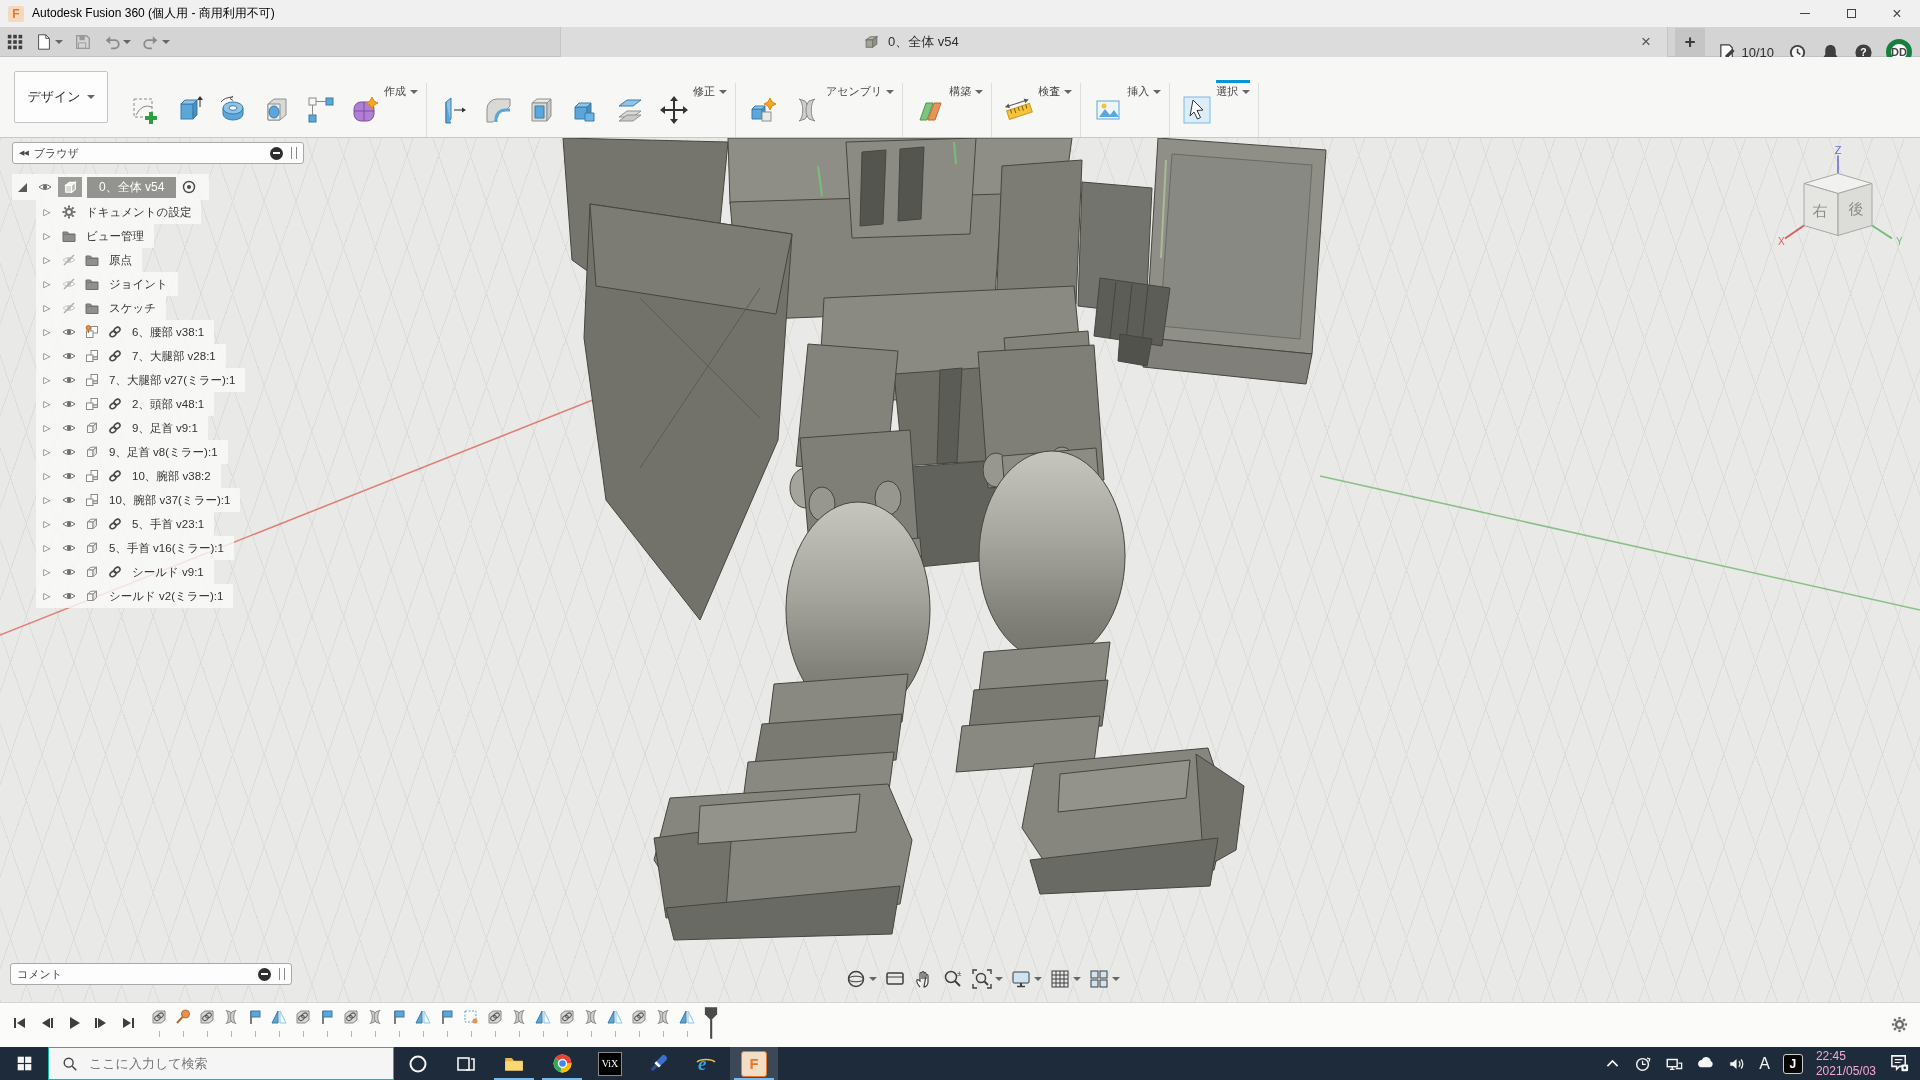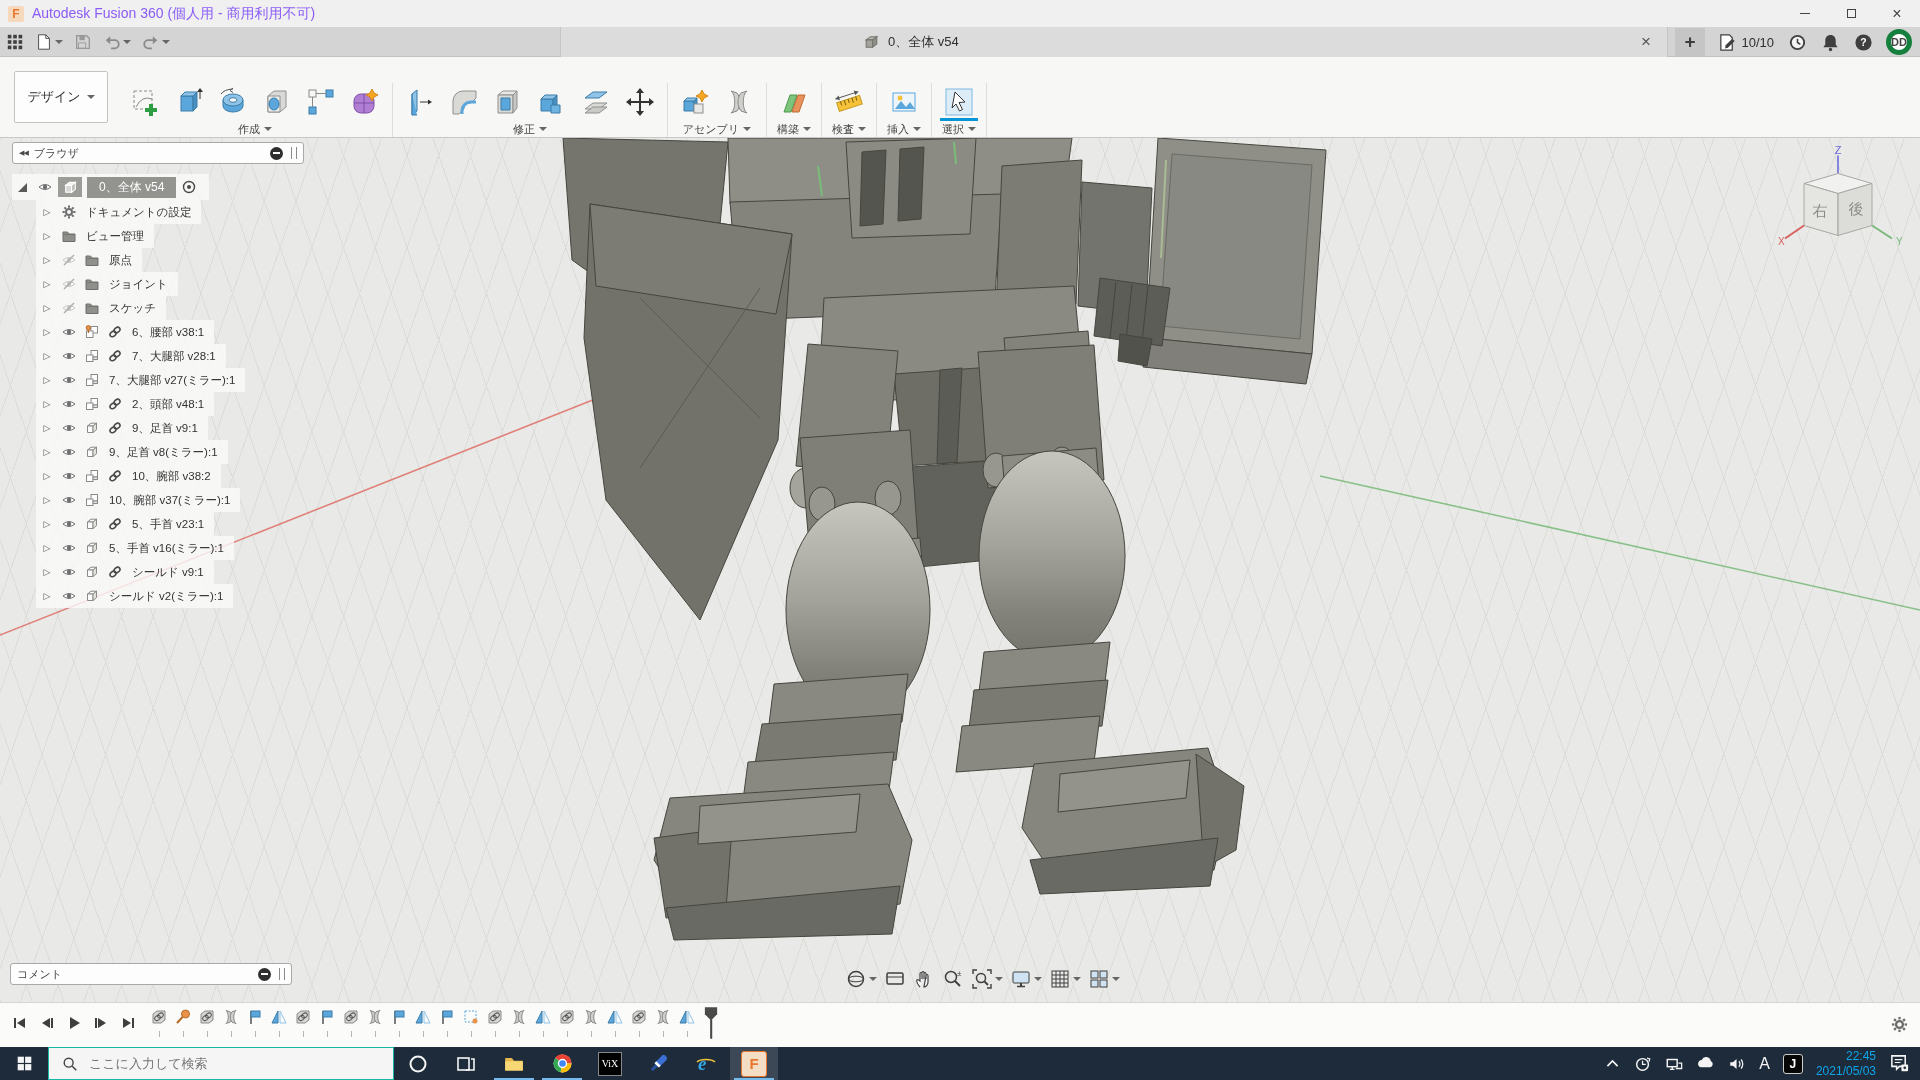--- a/index.html
+++ b/index.html
@@ -2,47 +2,47 @@
 <html><head>
 <meta charset="utf-8">
 <style>
 *{margin:0;padding:0;box-sizing:border-box}
 html,body{width:1920px;height:1080px;overflow:hidden}
 body{font-family:"Liberation Sans",sans-serif;font-size:12px;color:#333}
 #app{position:relative;width:1920px;height:1080px;background:#e9e9e7}
 
 #titlebar{position:absolute;top:0;left:0;right:0;height:27px;background:#f0f0f0;display:flex;align-items:center;padding-left:8px}
 #fusion-logo{width:16px;height:16px;background:#f6d9bd;border-radius:2px;color:#e8762d;font-weight:bold;font-size:12px;display:flex;align-items:center;justify-content:center;margin-right:8px}
-#win-title{font-size:14px;color:#8b5cf6}
+#win-title{font-size:12px;color:#000000}
 #win-controls{margin-left:auto;display:flex;height:27px}
 .wbtn{width:46px;height:27px;display:flex;align-items:center;justify-content:center;color:#444;font-size:13px}
 .wbtn .bar{width:10px;height:1px;background:#444}
 .wbtn .box{width:9px;height:9px;border:1px solid #444}
 .wbtn.close{font-size:16px}
 
 #quickbar{position:absolute;top:27px;left:0;right:0;height:30px;background:#d4d4d4;border-bottom:1px solid #c2c2c2}
 #quick-icons{position:absolute;left:6px;top:0;height:30px;display:flex;align-items:center;gap:11px}
 .qicon{display:flex;align-items:center;gap:2px}
 .qicon svg{display:block}
 .drop{width:0;height:0;border-left:4px solid transparent;border-right:4px solid transparent;border-top:4px solid #666}
 #doc-tab{position:absolute;left:560px;top:0;width:1108px;height:30px;background:#dcdcdc;border-left:1px solid #c6c6c6;border-right:1px solid #c6c6c6}
 #doc-tab-title{position:absolute;left:300px;top:0;height:30px;display:flex;align-items:center;gap:7px;font-size:13px;color:#2e2e2e}
 #tab-close{position:absolute;right:10px;top:4px;width:22px;height:22px;display:flex;align-items:center;justify-content:center;color:#555;font-size:17px}
 #new-tab{position:absolute;left:1675px;top:1px;width:30px;height:28px;background:#c5c5c5;display:flex;align-items:center;justify-content:center;color:#3d3d3d;font-size:19px;font-weight:bold}
-#status-cluster{position:absolute;right:4px;top:0;height:30px;display:flex;align-items:center;gap:13px;padding-right:4px}
+#status-cluster{position:absolute;right:4px;top:10px;height:30px;display:flex;align-items:center;gap:13px;padding-right:4px}
 #version-badge{display:flex;align-items:center;gap:4px;font-size:13px;color:#2e2e2e}
 #avatar{width:26px;height:26px;border-radius:50%;background:#fdfdfd;border:5px solid #15803d;display:flex;align-items:center;justify-content:center;font-size:11px;font-weight:bold;color:#444}
 
 #ribbon{position:absolute;top:57px;left:0;right:0;height:81px;background:#f7f7f6;border-bottom:1px solid #c8c8c8}
 #design-menu{position:absolute;left:14px;top:14px;width:94px;height:52px;background:#fdfdfd;border:1px solid #c4c4c4;border-radius:2px;display:flex;align-items:center;justify-content:center;gap:6px;font-size:13px;color:#333}
 #ribbon-tabs{position:absolute;left:196px;top:0;height:26px;display:flex;align-items:flex-end;gap:58px}
 .rtab{padding:4px 2px 6px;font-size:12px;color:#555}
 .rtab.active{color:#0696d7;border-bottom:3px solid #0696d7;padding-bottom:3px;font-weight:bold}
 #ribbon-groups{position:absolute;left:118px;top:26px;bottom:0;display:flex}
-.rgroup{display:flex;flex-direction:column;border-right:1px solid #ddddda;padding:0 8px}
+.rgroup{display:flex;border-right:1px solid #ddddda;padding:0 8px}
 .rgroup-icons{flex:1;display:flex;align-items:center;justify-content:center;gap:6px}
 .ricon{width:38px;height:38px;display:flex;align-items:center;justify-content:center}
 .rgroup-label{height:17px;display:flex;align-items:center;justify-content:center;gap:4px;font-size:11px;color:#444}
 .rgroup.hl .rgroup-label{border-top:3px solid #0696d7;height:20px;margin-top:-3px}
 
 #canvas{position:absolute;top:138px;left:0;right:0;height:864px;background-color:#e9e9e7;background-image:repeating-linear-gradient(109deg,#dcdcd8 0 1px,transparent 1px 30px),repeating-linear-gradient(71deg,#dcdcd8 0 1px,transparent 1px 30px)}
 #axes,#robot{position:absolute;left:0;top:0;width:1920px;height:864px}
 #viewcube{position:absolute;right:12px;top:4px;width:140px;height:118px}
 
 #browser{position:absolute;left:12px;top:4px;width:292px}
@@ -82,21 +82,21 @@
 #search-box input{border:none;background:transparent;outline:none;font-size:13px;color:#444;font-family:"Liberation Sans",sans-serif;width:270px}
 .tb-app{width:48px;display:flex;align-items:center;justify-content:center;position:relative}
 .tb-app.running::after{content:"";position:absolute;bottom:0;left:4px;right:4px;height:2px;background:#76b9ed}
 .tb-app.active{background:rgba(255,255,255,0.14)}
 #vix-tile{width:24px;height:24px;background:#000;border:1px solid #888;color:#fff;font-size:10px;display:flex;align-items:center;justify-content:center;font-family:"Liberation Serif",serif}
 #fusion-tile{width:26px;height:26px;background:#f3ddc5;border:1px solid #e8762d;border-radius:3px;color:#e8762d;font-weight:bold;font-size:15px;display:flex;align-items:center;justify-content:center}
 #tray{margin-left:auto;display:flex;align-items:center;gap:13px;padding-right:10px}
 .tray-ico{display:flex;align-items:center;justify-content:center}
 #ime-a{color:#f5f5f5;font-size:16px}
 #ime-j{width:20px;height:20px;background:#060606;border:1px solid #ccc;border-radius:3px;color:#fff;font-size:12px;font-weight:bold;display:flex;align-items:center;justify-content:center}
-#clock-block{color:#0ea5e9;font-size:12px;text-align:right;line-height:15px}
+#clock-block{color:#f9a8d4;font-size:12px;text-align:left;line-height:15px}
 </style>
 </head>
 <body>
 
 <div id="app">
 
   <div id="titlebar">
     <div id="fusion-logo">F</div>
     <div id="win-title">Autodesk Fusion 360 (個人用 - 商用利用不可)</div>
     <div id="win-controls">

